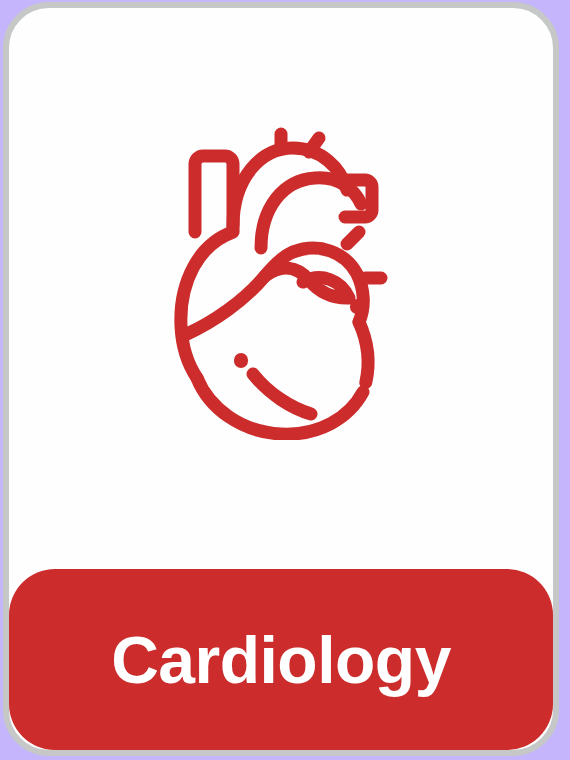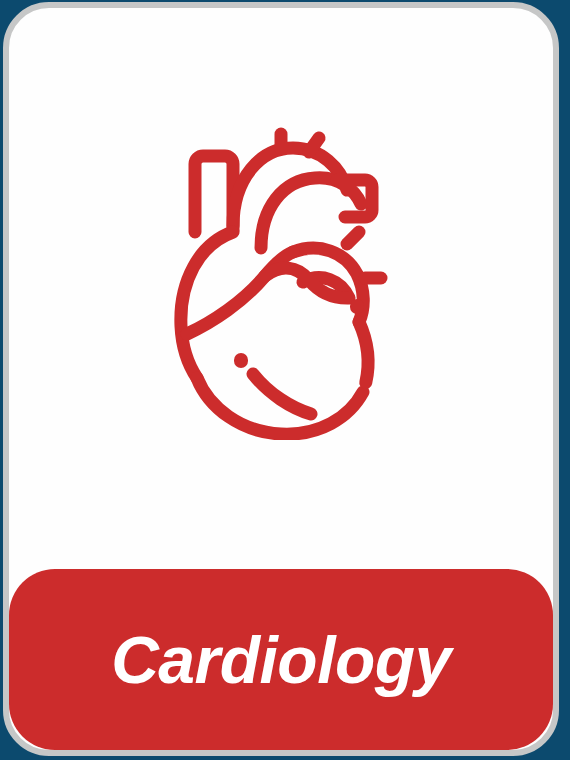--- a/index.html
+++ b/index.html
@@ -12,22 +12,21 @@
     width: 570px;
     height: 760px;
     font-family: "Liberation Sans", sans-serif;
     overflow: hidden;
   }
 
   #stage {
     position: relative;
     width: 570px;
     height: 760px;
-    background: #0c4a6e;
-    font-style: italic;
+    background: #c4b5fd;
   }
 
   
   .card {
     position: absolute;
     left: 3px;
     top: 2px;
     width: 556px;
     height: 754px;
     box-sizing: border-box;

